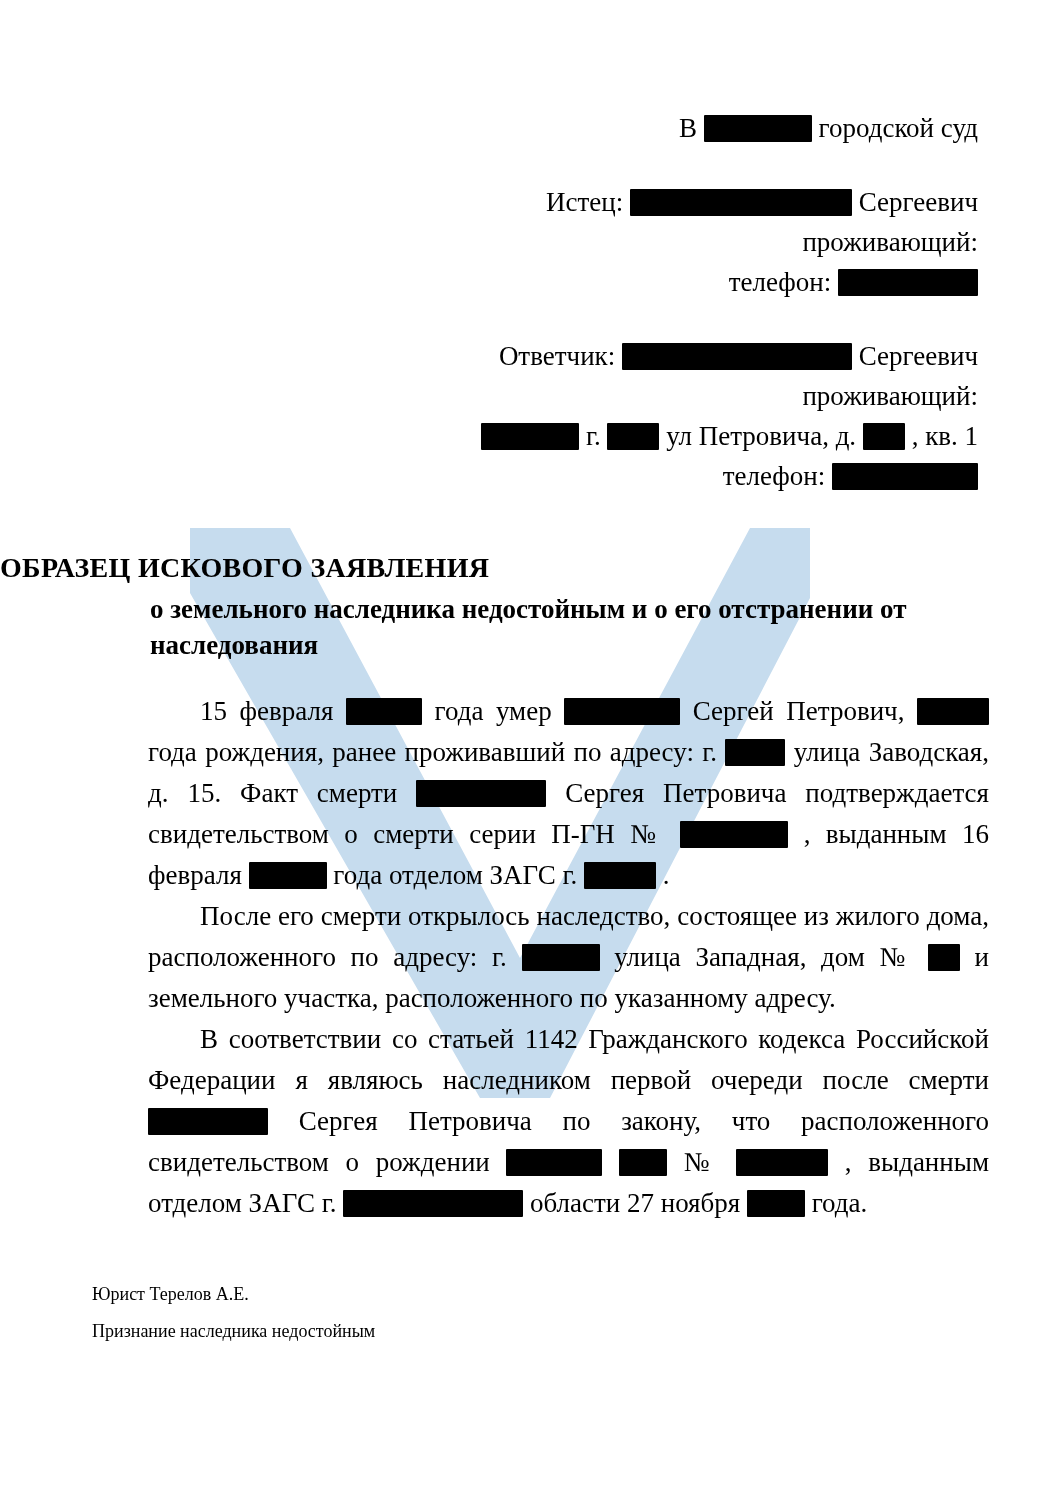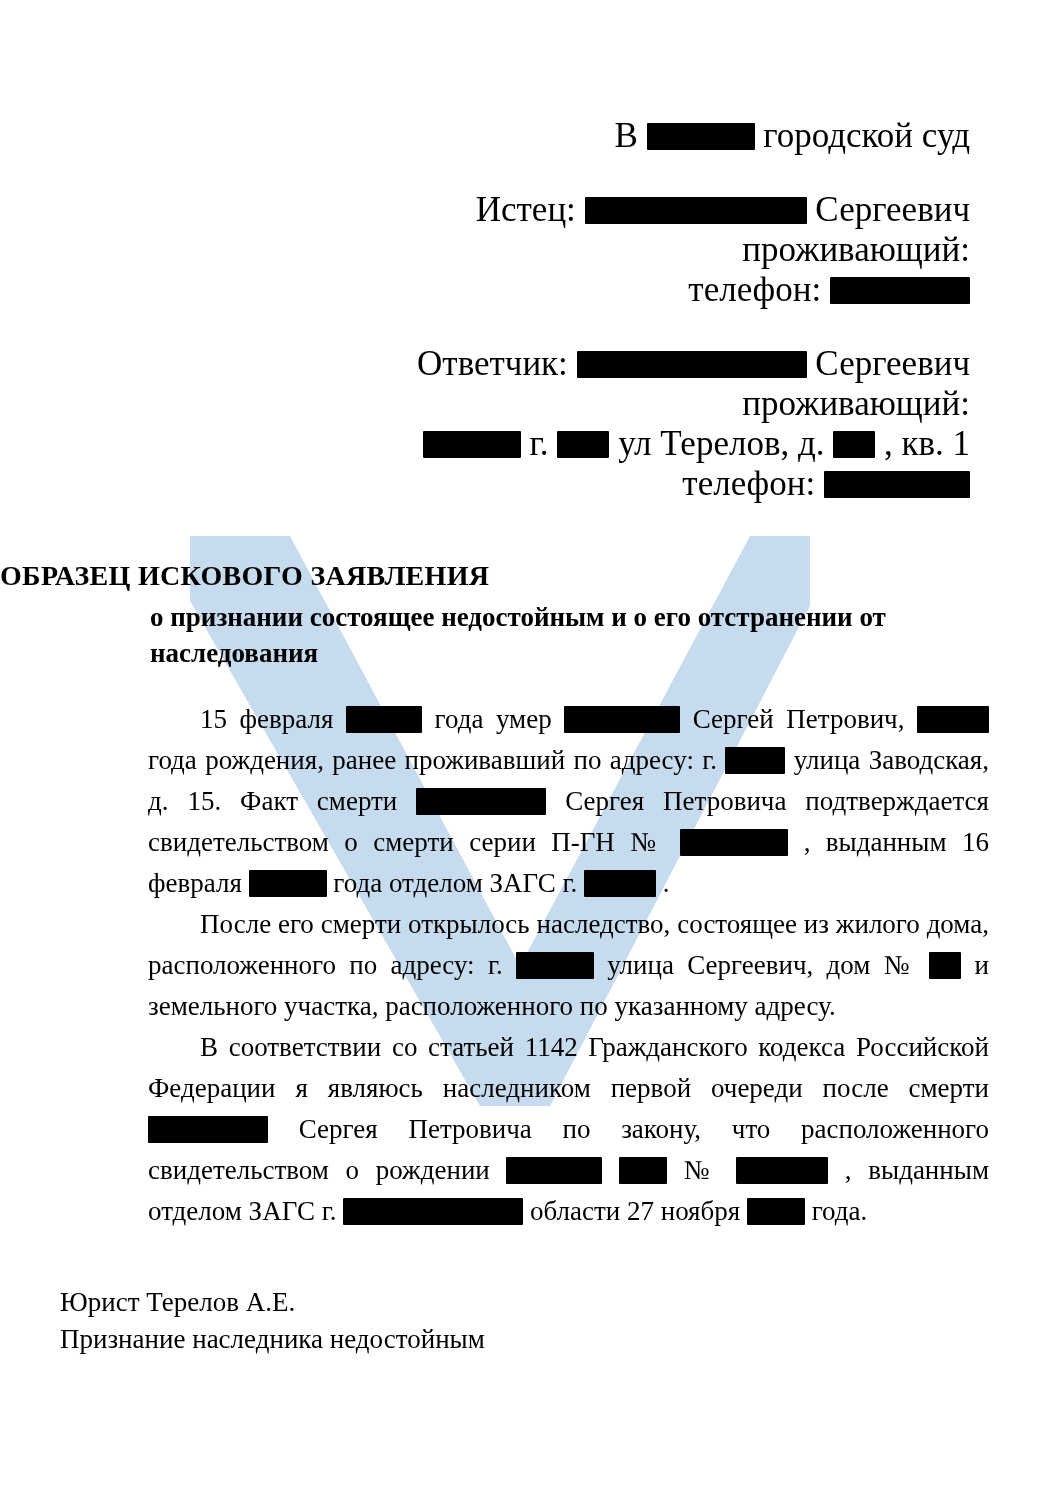--- a/index.html
+++ b/index.html
@@ -35,24 +35,24 @@
     z-index: 0;
   }
 
   .content {
     position: relative;
     z-index: 2;
   }
 
   
   .header-block {
-    margin: 16px;
+    margin: 8px;
     padding: 100px 75px 0 0;
     text-align: right;
-    font-size: 35px;
+    font-size: 27px;
     line-height: 40px;
   }
   .header-line {
     white-space: nowrap;
   }
   .header-gap {
     height: 34px;
   }
 
   
@@ -96,22 +96,22 @@
     margin: 0 0 0 0;
     text-indent: 52px;
   }
   .para + .para {
     margin-top: 0px;
   }
 
   
   .footer-block {
     margin-top: 52px;
-    padding-left: 60px;
-    font-size: 27px;
+    padding-left: 92px;
+    font-size: 18px;
     line-height: 37px;
   }
   .footer-line {
     white-space: nowrap;
   }
 </style>
 </head>
 <body>
 
 <div class="page">
@@ -158,35 +158,35 @@
       </div>
 
       <div class="header-line">
         <span>проживающий:</span>
       </div>
 
       <div class="header-line">
         <span class="redact" style="width:98px;"></span>
         <span>г.</span>
         <span class="redact" style="width:52px;"></span>
-        <span>ул Терелов, д.</span>
+        <span>ул Петровича, д.</span>
         <span class="redact" style="width:42px;"></span>
         <span>, кв. 1</span>
       </div>
 
       <div class="header-line">
         <span>телефон:</span>
         <span class="redact" style="width:146px;"></span>
       </div>
 
     </div>
 
     <div class="title-block">
       <div class="title-main">ОБРАЗЕЦ ИСКОВОГО ЗАЯВЛЕНИЯ</div>
-      <div class="title-sub">о признании состоящее недостойным и о его отстранении от наследования</div>
+      <div class="title-sub">о земельного наследника недостойным и о его отстранении от наследования</div>
     </div>
 
     <div class="body-block">
 
       <p class="para">
         <span>15 февраля</span>
         <span class="redact" style="width:76px;"></span>
         <span>года умер</span>
         <span class="redact" style="width:116px;"></span>
         <span>Сергей Петрович,</span>
@@ -200,21 +200,21 @@
         <span>, выданным 16 февраля</span>
         <span class="redact" style="width:78px;"></span>
         <span>года отделом ЗАГС г.</span>
         <span class="redact" style="width:72px;"></span>
         <span>.</span>
       </p>
 
       <p class="para">
         <span>После его смерти открылось наследство, состоящее из жилого дома, расположенного по адресу: г.</span>
         <span class="redact" style="width:78px;"></span>
-        <span>улица Сергеевич, дом №</span>
+        <span>улица Западная, дом №</span>
         <span class="redact" style="width:32px;"></span>
         <span>и земельного участка, расположенного по указанному адресу.</span>
       </p>
 
       <p class="para">
         <span>В соответствии со статьей 1142 Гражданского кодекса Российской Федерации я являюсь наследником первой очереди после смерти</span>
         <span class="redact" style="width:120px;"></span>
         <span>Сергея Петровича по закону, что расположенного свидетельством о рождении</span>
         <span class="redact" style="width:96px;"></span>
         <span class="redact" style="width:48px;"></span>

